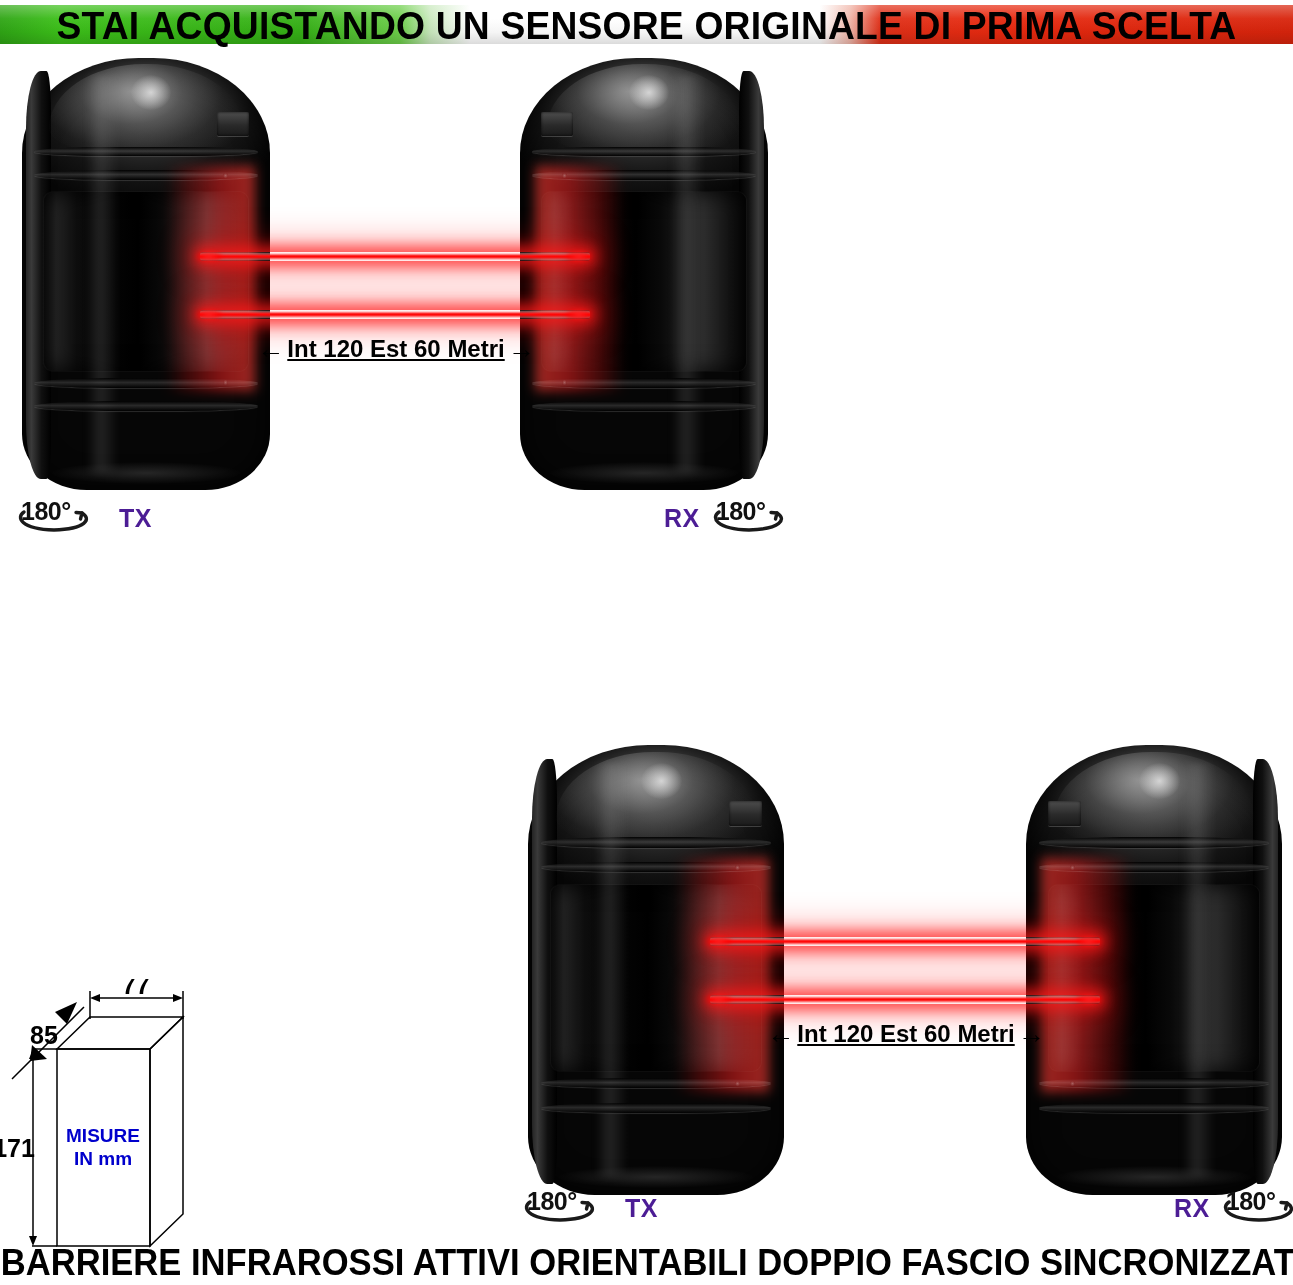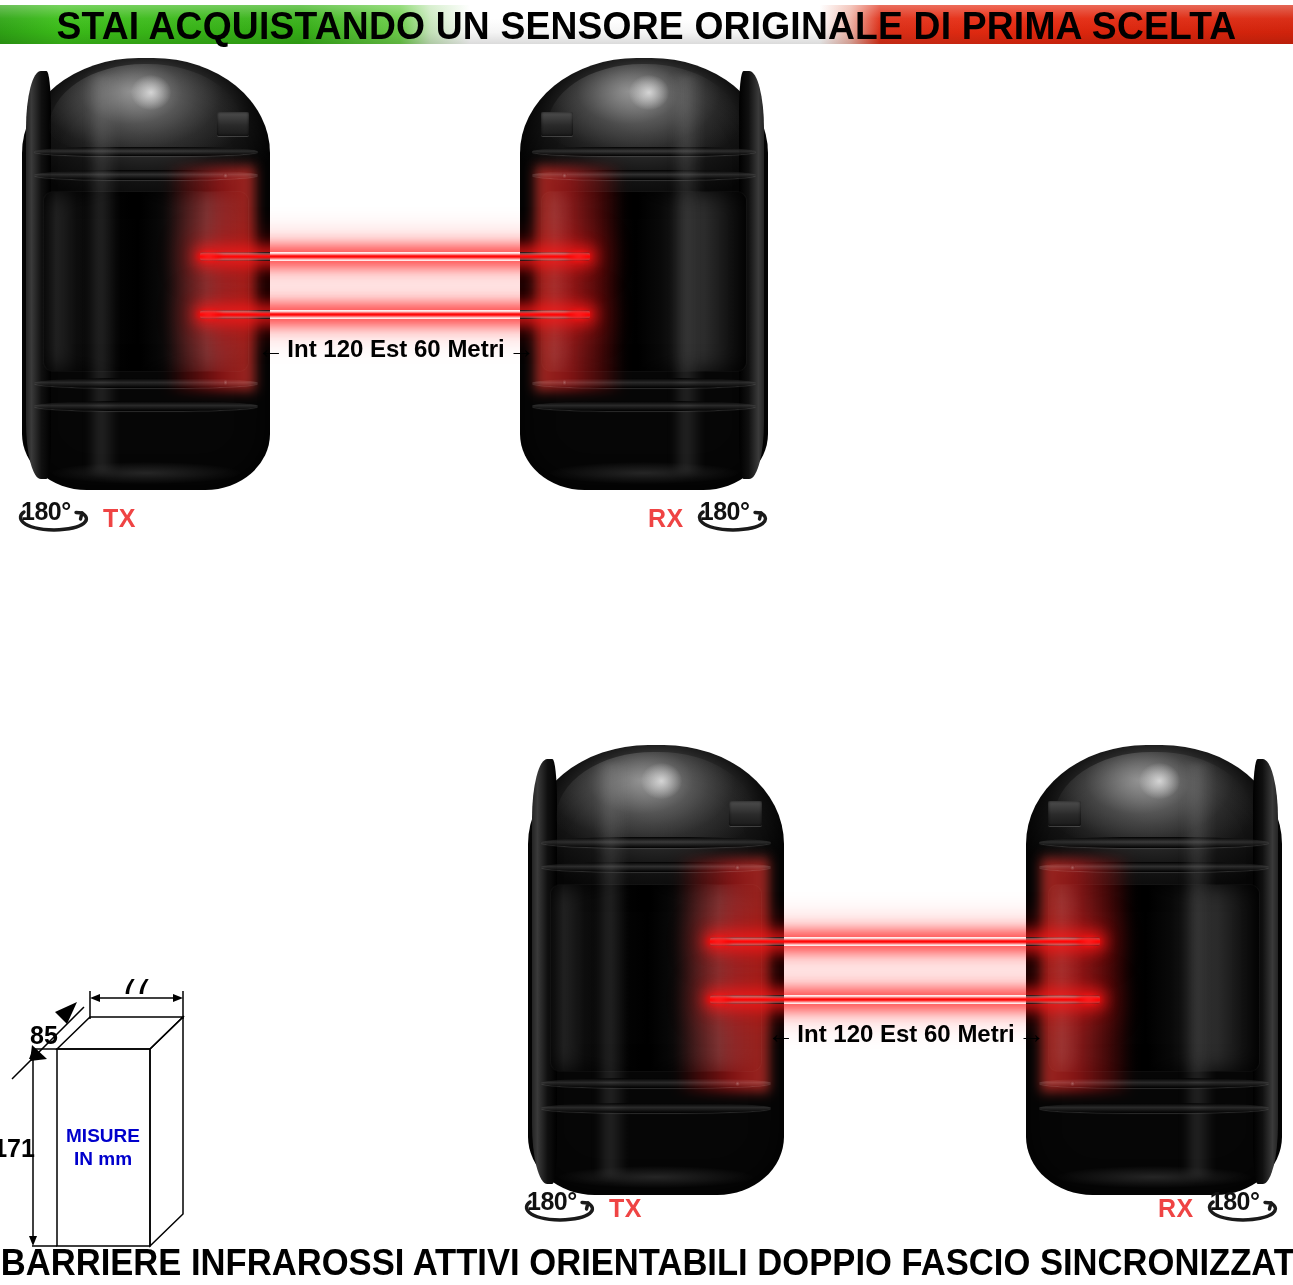--- a/index.html
+++ b/index.html
@@ -108,29 +108,29 @@
       #ff1414 42%, #ff0000 55%, rgba(255,120,120,.55) 82%, rgba(255,255,255,0) 100%);
     box-shadow:0 0 13px 6px rgba(255,25,25,.70), 0 0 30px 14px rgba(255,0,0,.26);}
   .beamcap{position:absolute;width:26px;height:11px;border-radius:50%;
     background:radial-gradient(ellipse at center,#ff2a2a 0%,rgba(255,0,0,.55) 55%,rgba(255,0,0,0) 100%);
     filter:blur(2px);}
 
   
   .distlabel{position:absolute;display:flex;align-items:center;justify-content:center;
     font-weight:bold;font-size:24px;color:#000;white-space:nowrap;letter-spacing:0px;}
   .distlabel .arw{font-size:27px;line-height:1;display:inline-block;}
-  .distlabel .txt{padding:0 3px;}
+  .distlabel .txt{padding:0 3px;text-decoration:underline;}
 
   
   .rot{position:absolute;display:flex;align-items:center;gap:9px;}
   .rot .badge{position:relative;width:80px;height:36px;}
   .rot .badge .deg{position:absolute;left:7px;top:-3px;
     font-weight:bold;font-size:25px;color:#111;letter-spacing:-.5px;z-index:2;}
   .rot .badge svg{position:absolute;left:0;top:0;}
-  .rot .lbl{font-weight:bold;font-size:25px;color:#ef4444;letter-spacing:.5px;}
+  .rot .lbl{font-weight:bold;font-size:25px;color:#4c1d95;letter-spacing:.5px;margin-left:16px;}
 
   
   .dimbox{position:absolute;left:0px;top:979px;width:230px;height:300px;}
   .dimbox svg{display:block;}
   .dimtext{font-family:"Liberation Sans","DejaVu Sans",sans-serif;font-weight:bold;}
 </style>
 </head>
 <body>
 
 <div class="banner">

